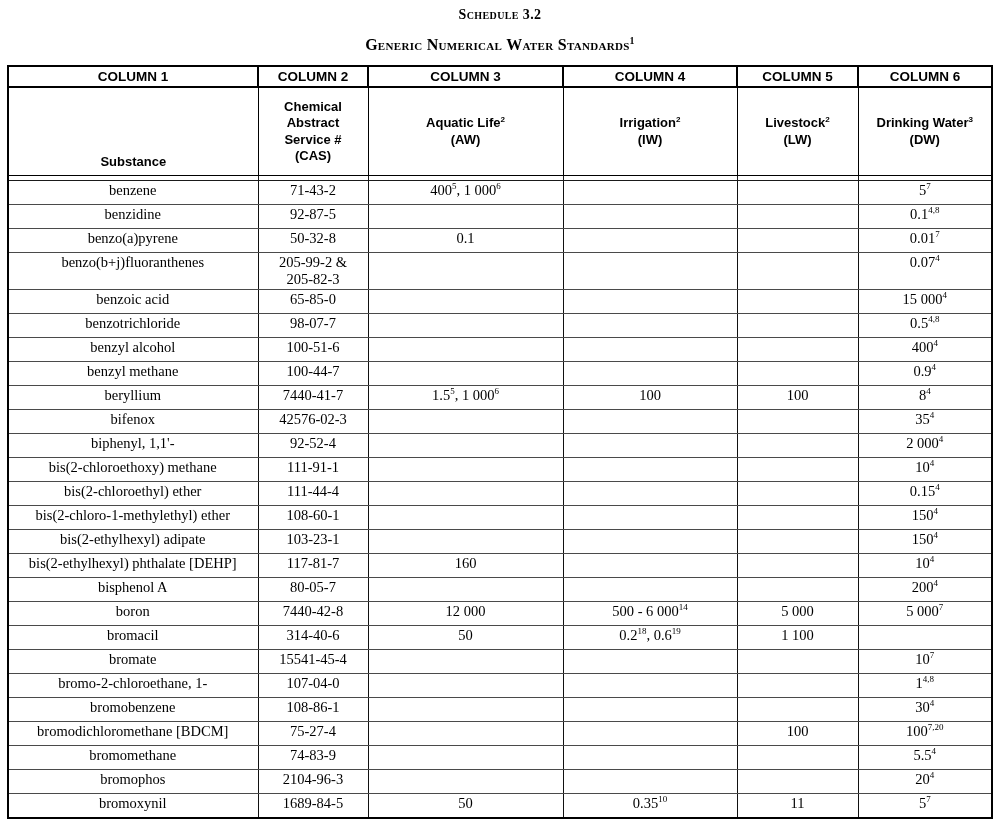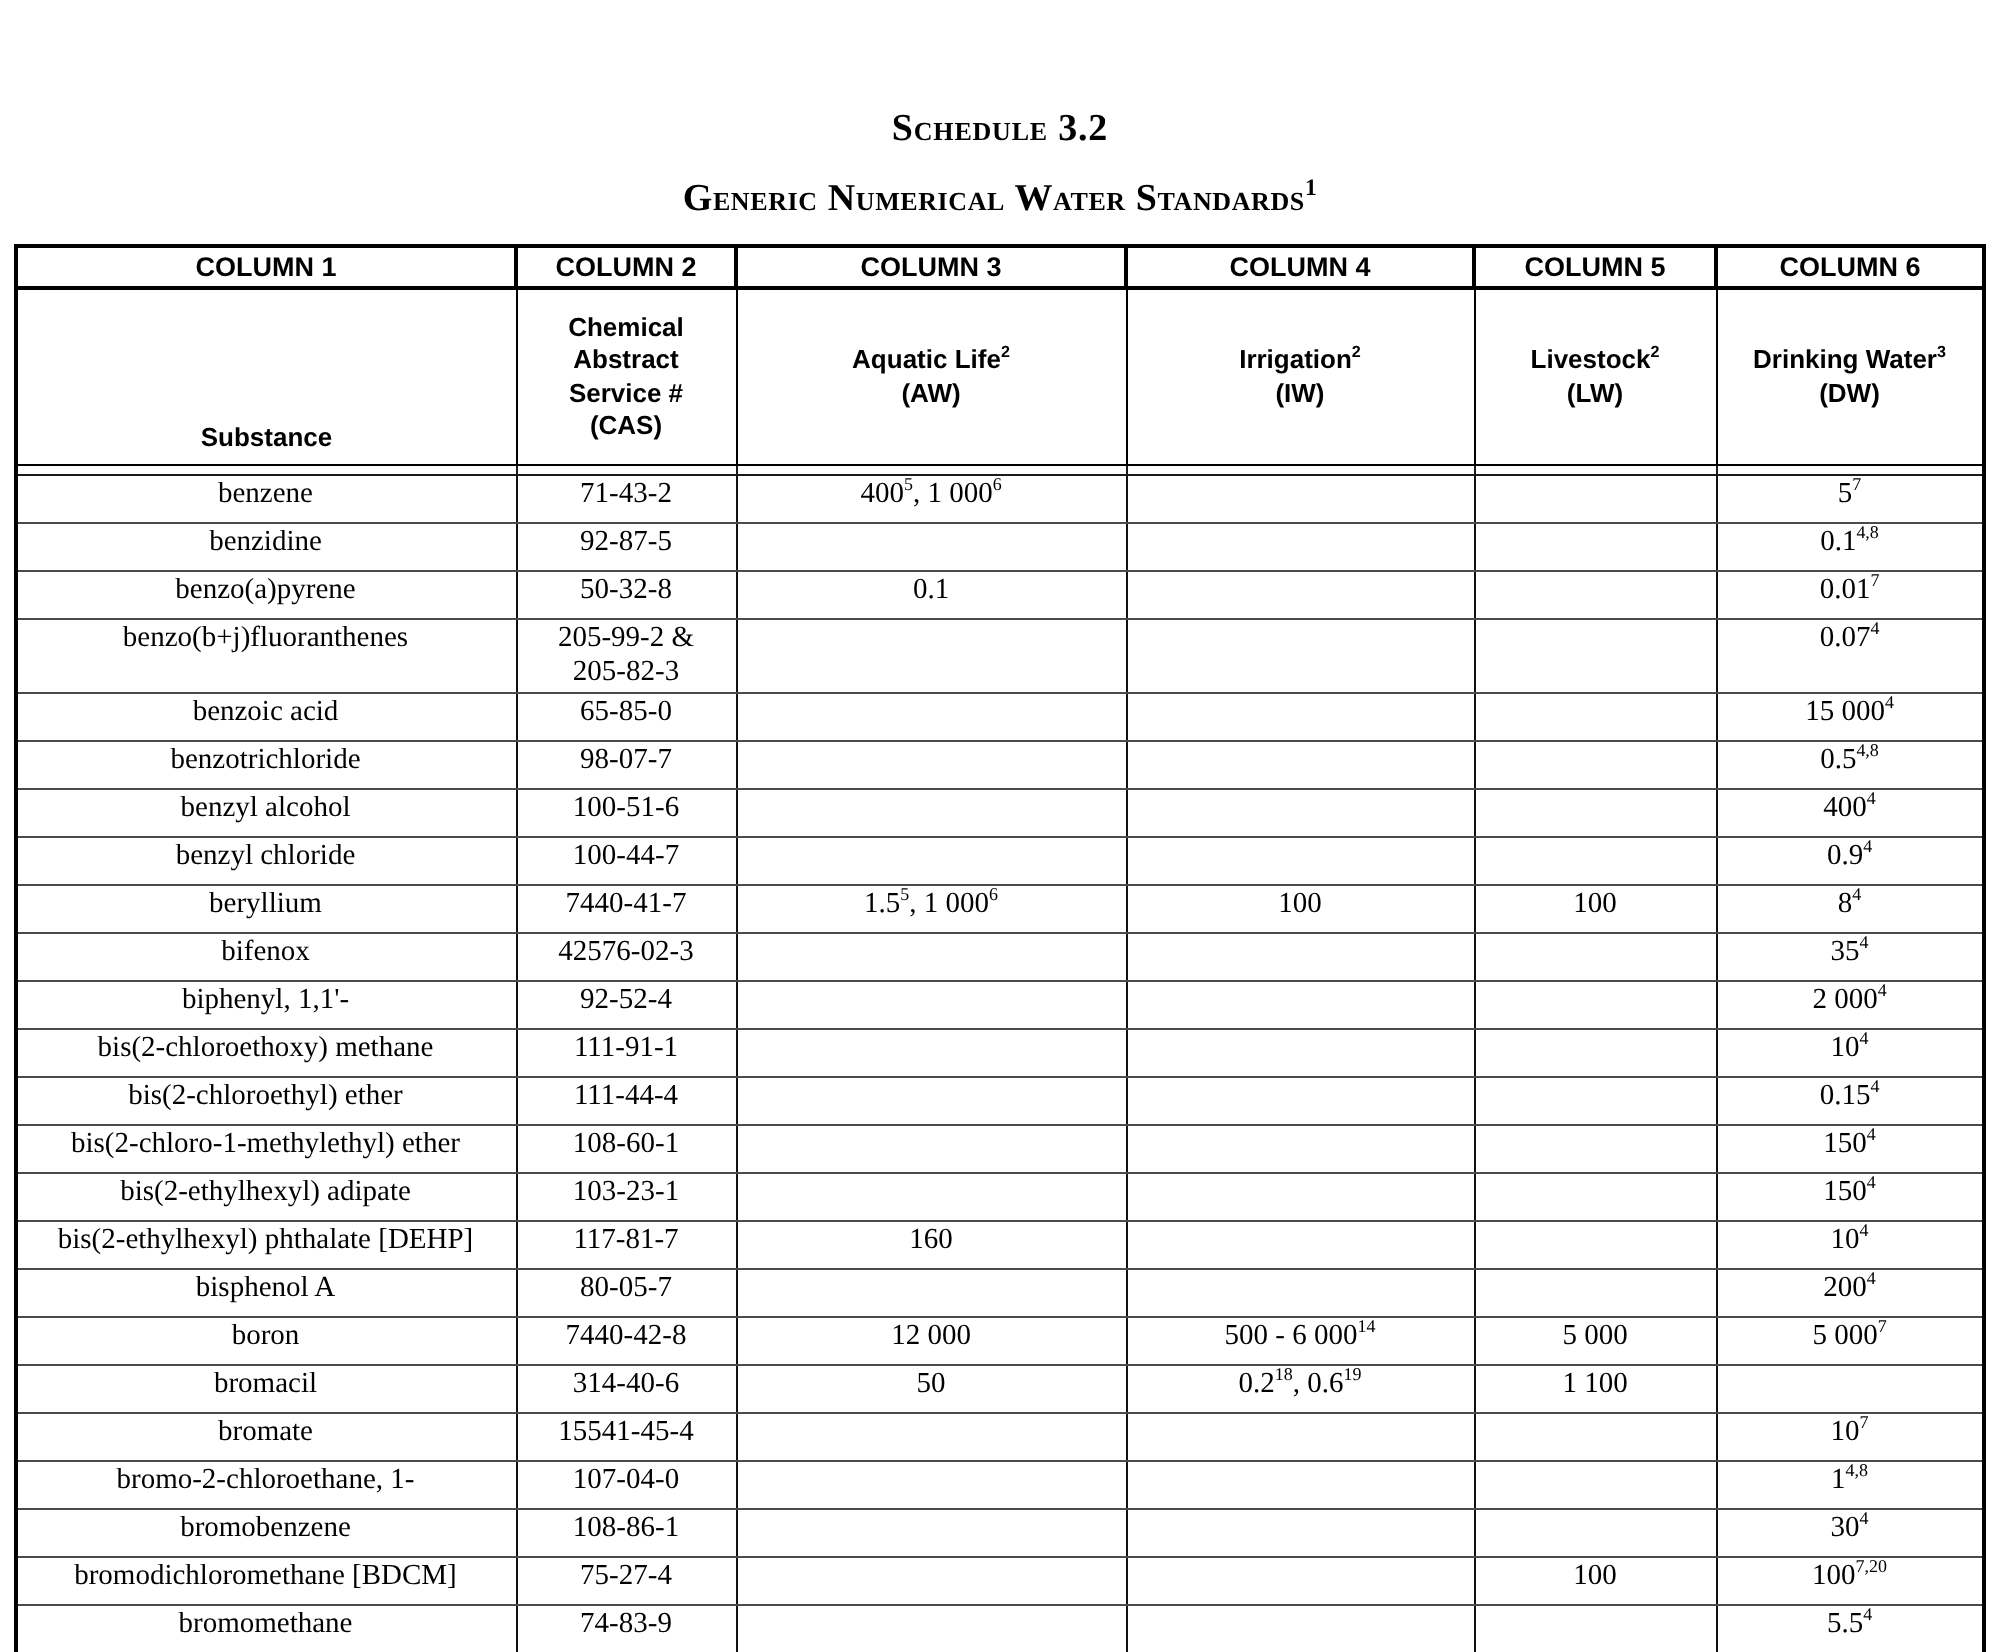--- a/index.html
+++ b/index.html
@@ -7,30 +7,29 @@
     background: #ffffff;
     width: 1000px; height: 826px;
     overflow: hidden;
     font-family: "Liberation Serif", serif;
     color: #000;
   }
   .doc-title {
     text-align: center;
     font-weight: bold;
     font-variant: small-caps;
-    font-size: 19px;
+    font-size: 14px;
     letter-spacing: 0.4px;
     padding-top: 7px;
-    margin-top: 47px;
   }
   .doc-subtitle {
     text-align: center;
     font-weight: bold;
     font-variant: small-caps;
-    font-size: 19px;
+    font-size: 16px;
     letter-spacing: 0.3px;
     margin-top: 13px;
   }
   sup {
     font-size: 62%;
     vertical-align: super;
     line-height: 0;
   }
   table.standards {
     border-collapse: collapse;
@@ -196,21 +195,21 @@
       </tr>
       <tr>
         <td class="cell-substance">benzyl alcohol</td>
         <td class="cell-cas">100-51-6</td>
         <td class="cell-aw"></td>
         <td class="cell-iw"></td>
         <td class="cell-lw"></td>
         <td class="cell-dw">400<sup>4</sup></td>
       </tr>
       <tr>
-        <td class="cell-substance">benzyl chloride</td>
+        <td class="cell-substance">benzyl methane</td>
         <td class="cell-cas">100-44-7</td>
         <td class="cell-aw"></td>
         <td class="cell-iw"></td>
         <td class="cell-lw"></td>
         <td class="cell-dw">0.9<sup>4</sup></td>
       </tr>
       <tr>
         <td class="cell-substance">beryllium</td>
         <td class="cell-cas">7440-41-7</td>
         <td class="cell-aw">1.5<sup>5</sup>, 1 000<sup>6</sup></td>

